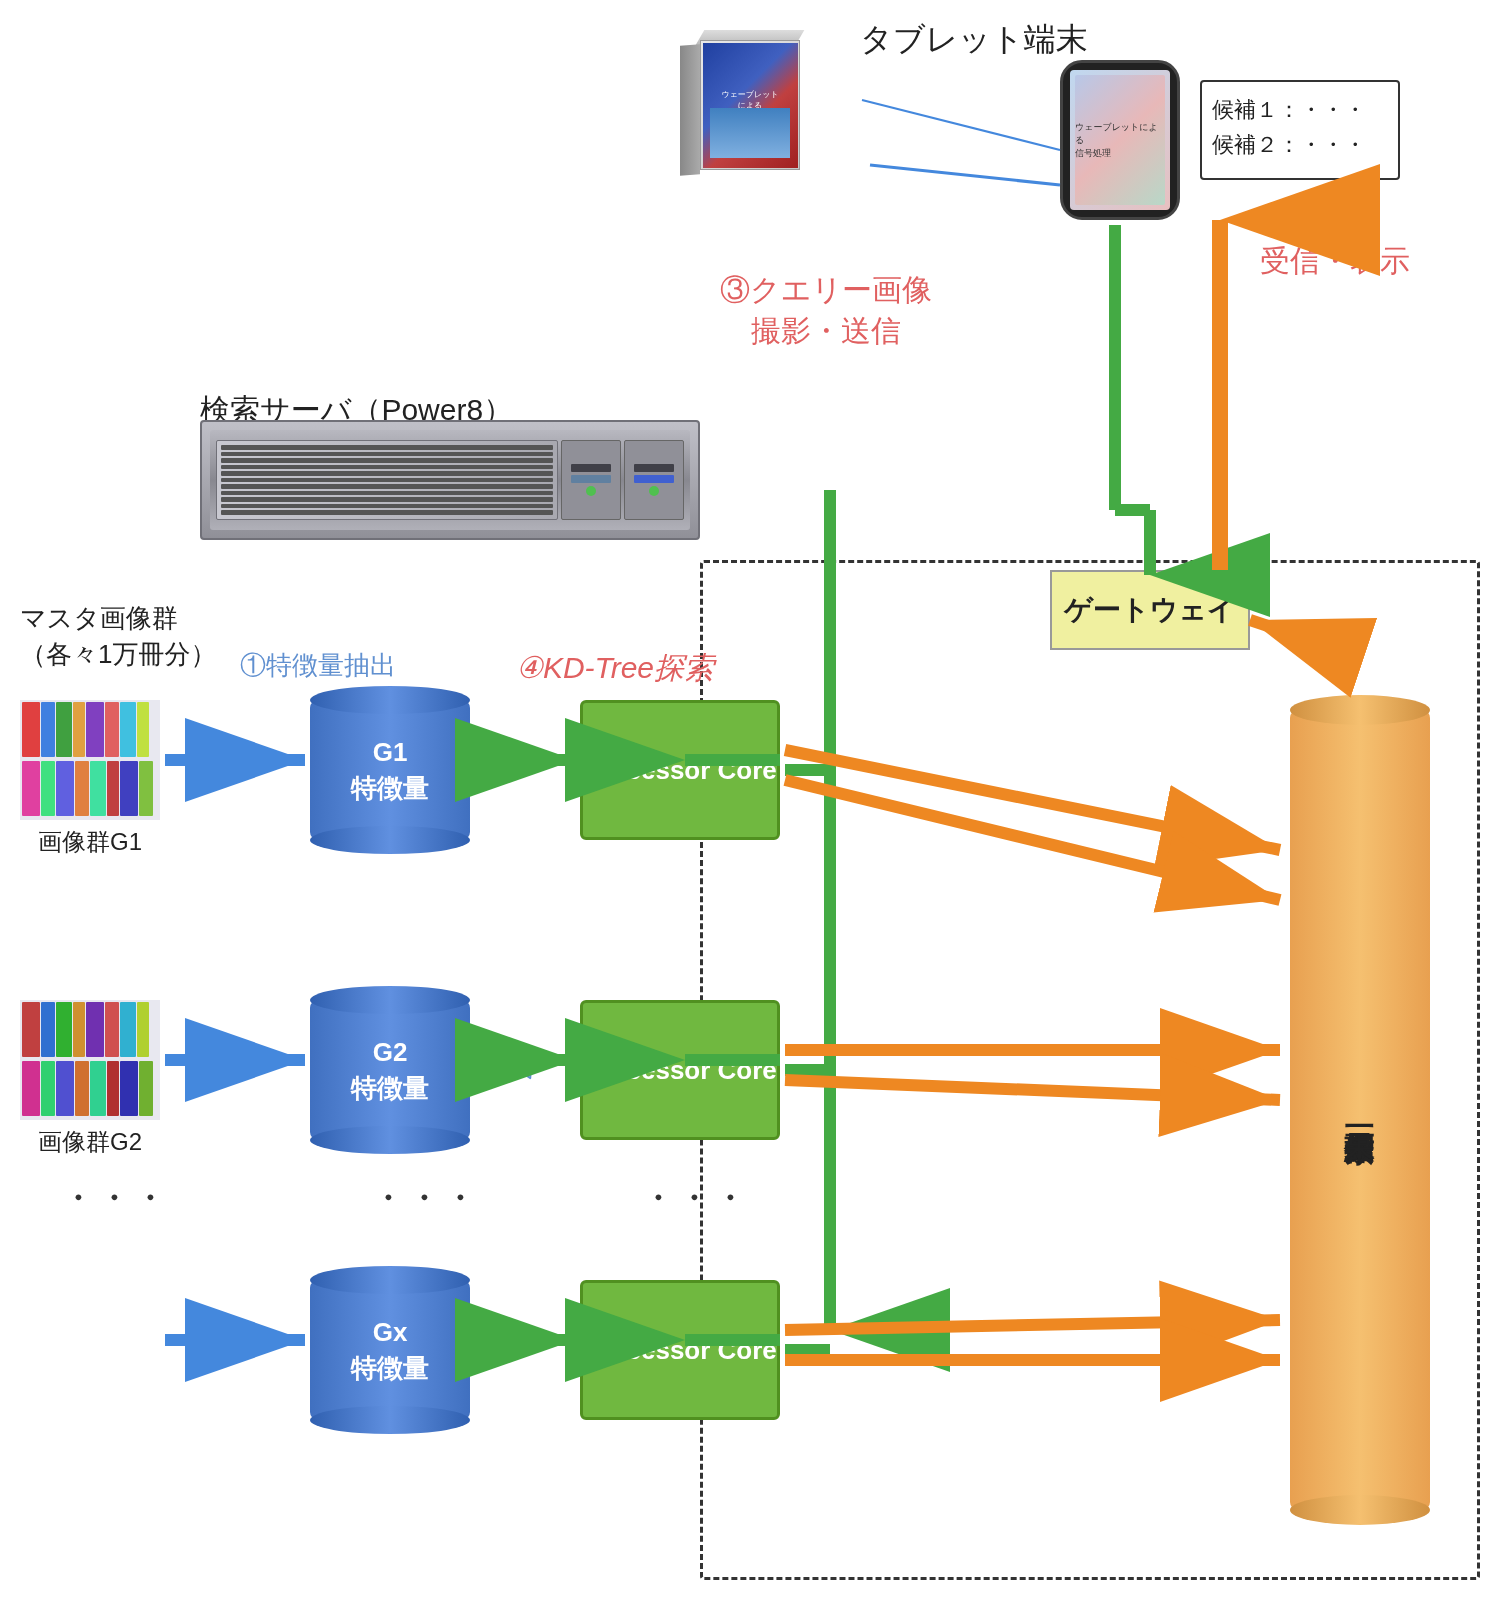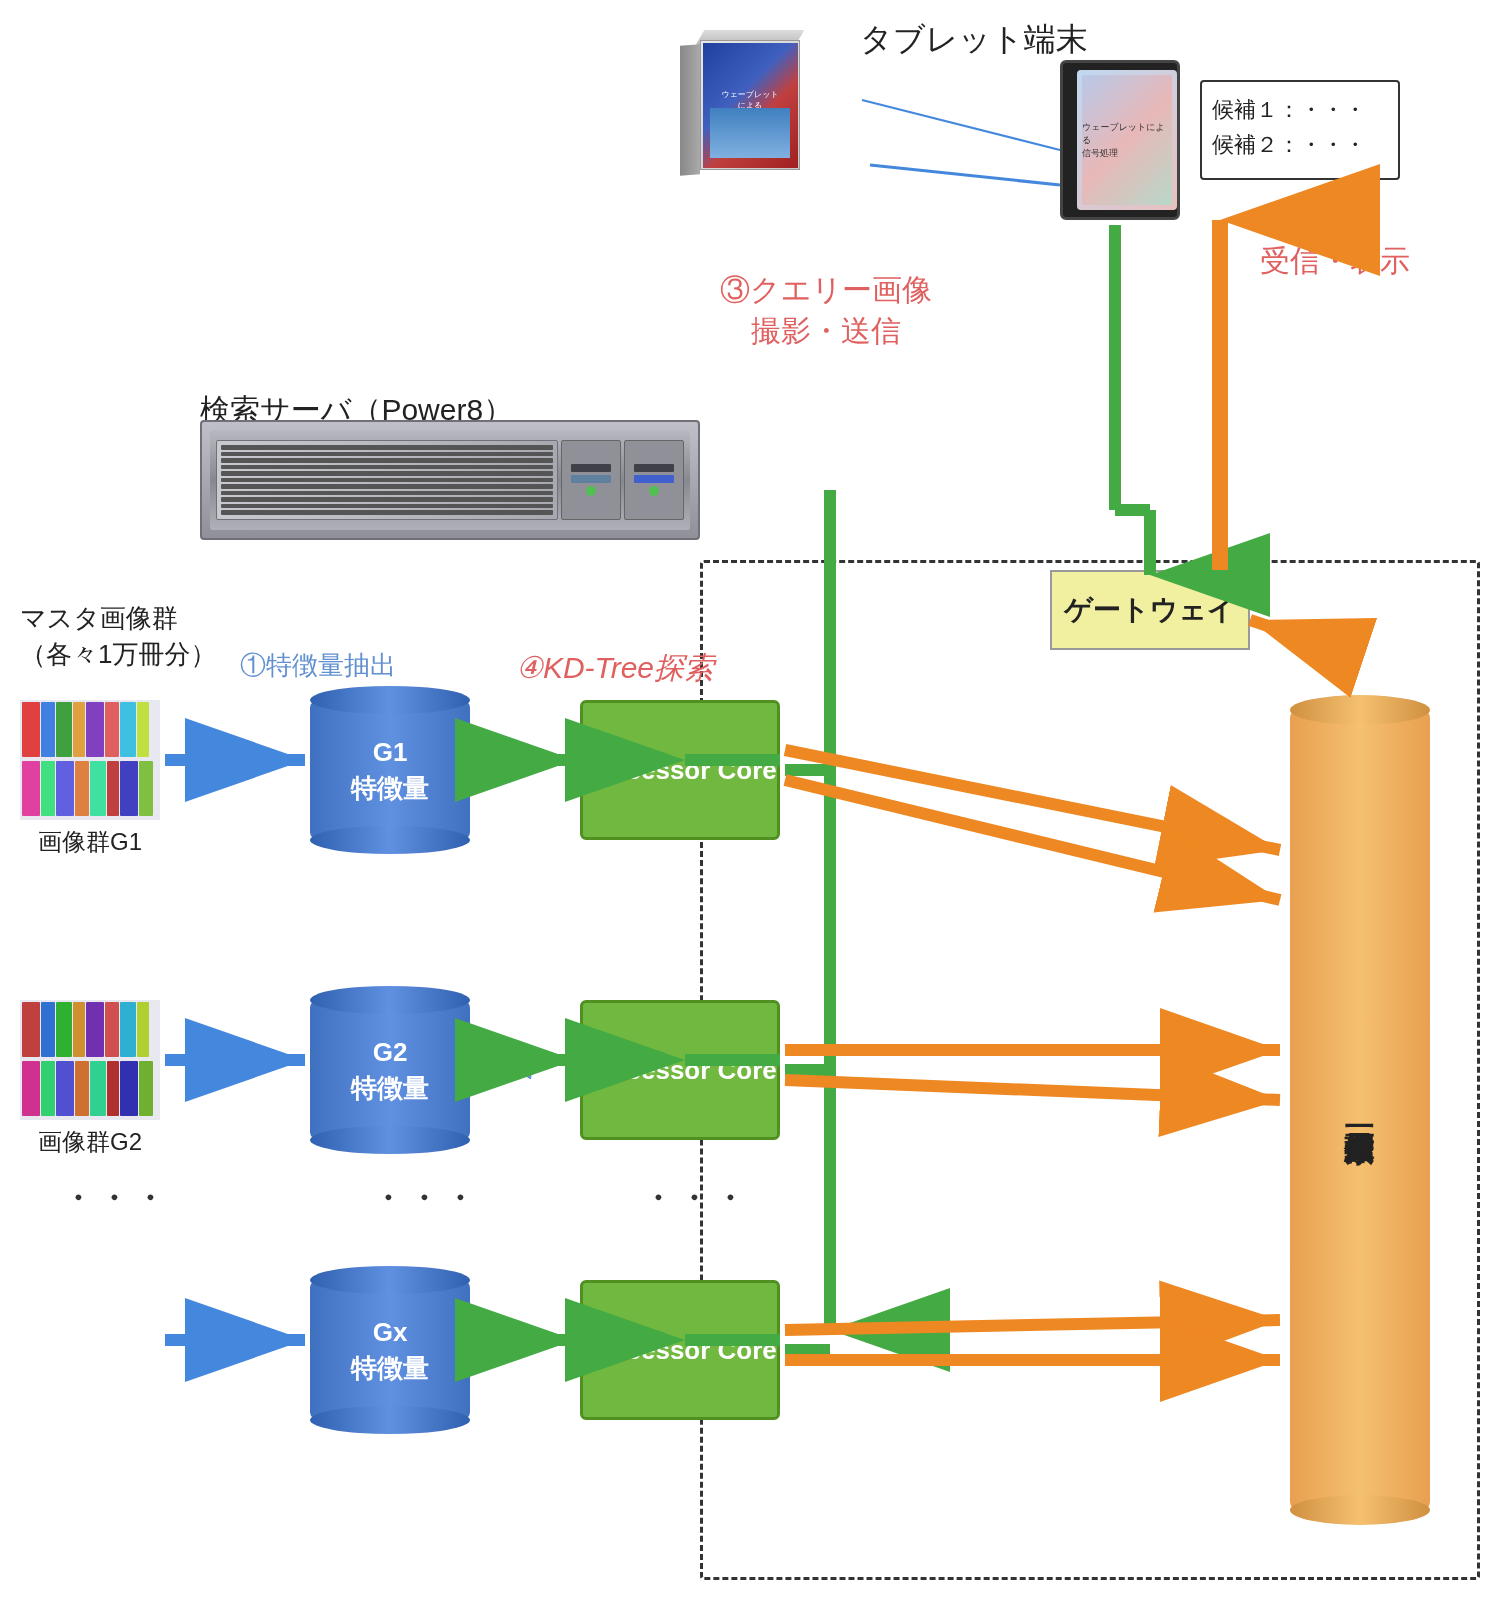--- a/index.html
+++ b/index.html
@@ -249,25 +249,25 @@
     }
 
     
     .tablet-device {
       position: absolute;
       top: 60px;
       left: 1060px;
       width: 120px;
       height: 160px;
       background: #222;
-      border-radius: 6px;
+      border-radius: 22px;
       border: 3px solid #444;
       display: flex;
       align-items: center;
-      justify-content: flex-end;
+      justify-content: center;
       overflow: hidden;
     }
     .tablet-screen {
       width: 100px;
       height: 140px;
       background: linear-gradient(135deg, #c0d8f0, #e8c0c0);
       border-radius: 4px;
       display: flex;
       align-items: center;
       justify-content: center;

